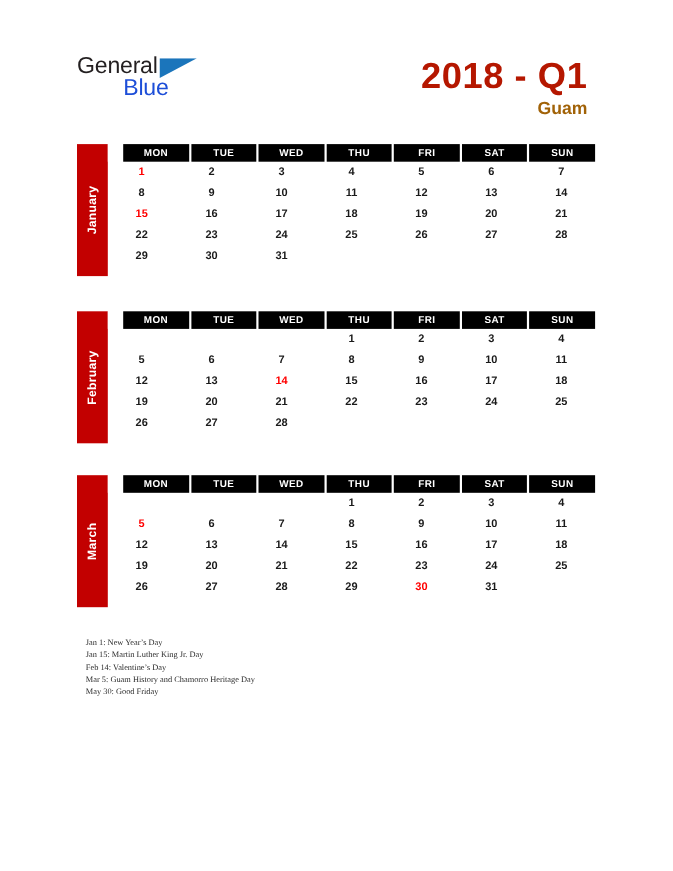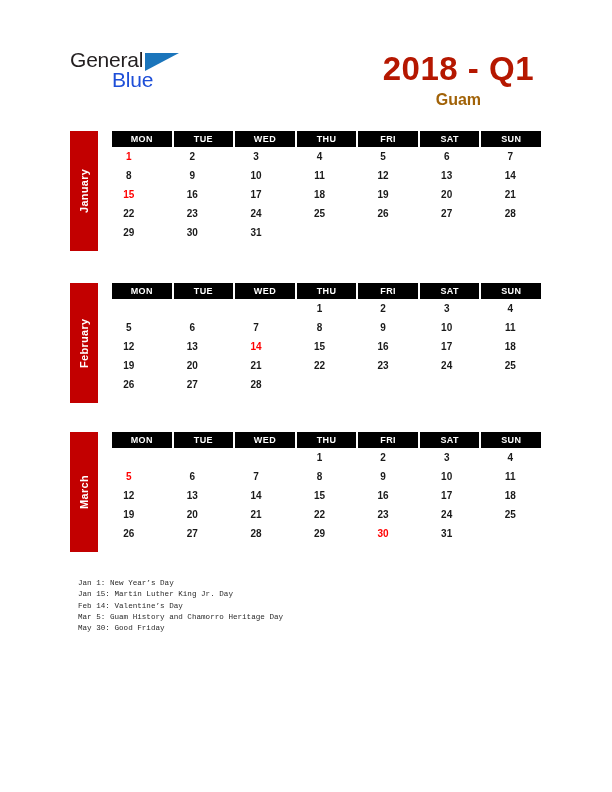--- a/index.html
+++ b/index.html
@@ -43,21 +43,21 @@
     position: absolute;
     left: 42px; top: 20px;
     font-size: 21px;
     letter-spacing: -0.2px;
     color: #1d4ed8;
     font-family: "Liberation Sans", sans-serif;
   }
   #title-wrap {
     position: absolute;
     right: 77px; top: 50px;
-    text-align: center;
+    text-align: right;
   }
   #title-main {
     font-size: 33px;
     font-weight: bold;
     color: #b51700;
     letter-spacing: 0.5px;
     line-height: 38px;
     white-space: nowrap;
   }
   #title-sub {
@@ -144,21 +144,21 @@
   #legend {
     position: absolute;
     left: 78px; top: 578px;
     width: 470px;
   }
   .legend-line {
     font-size: 7.6px;
     color: #2b2b2b;
     line-height: 11.3px;
     white-space: nowrap;
-    font-family: Liberation Mono, monospace;
+    font-family: Liberation Serif, serif;
   }
 </style>
 </head>
 <body>
 
 <div id="page">
 
   <div id="header">
 
     <div id="logo">

